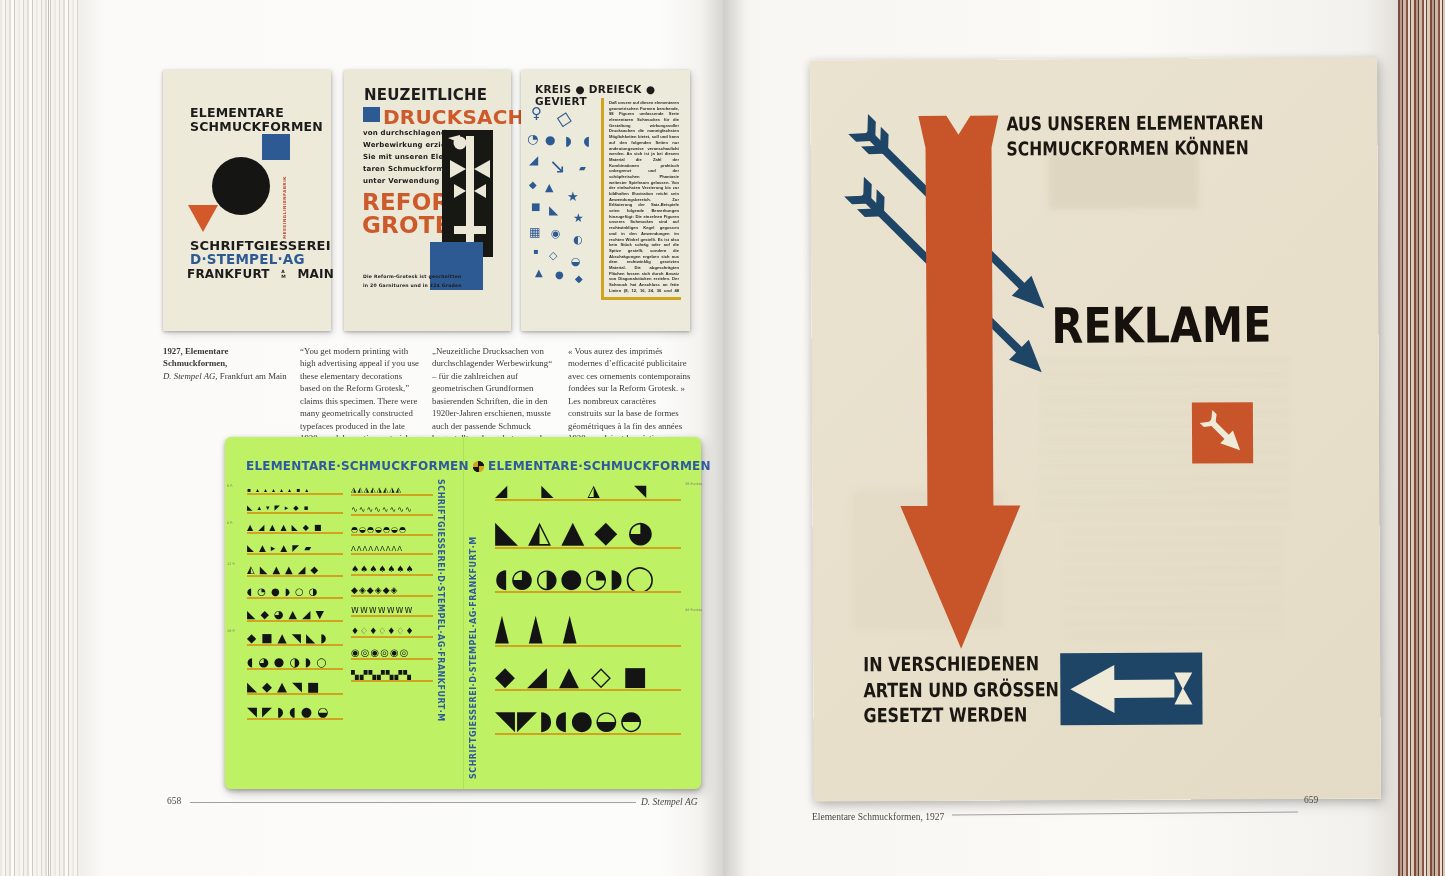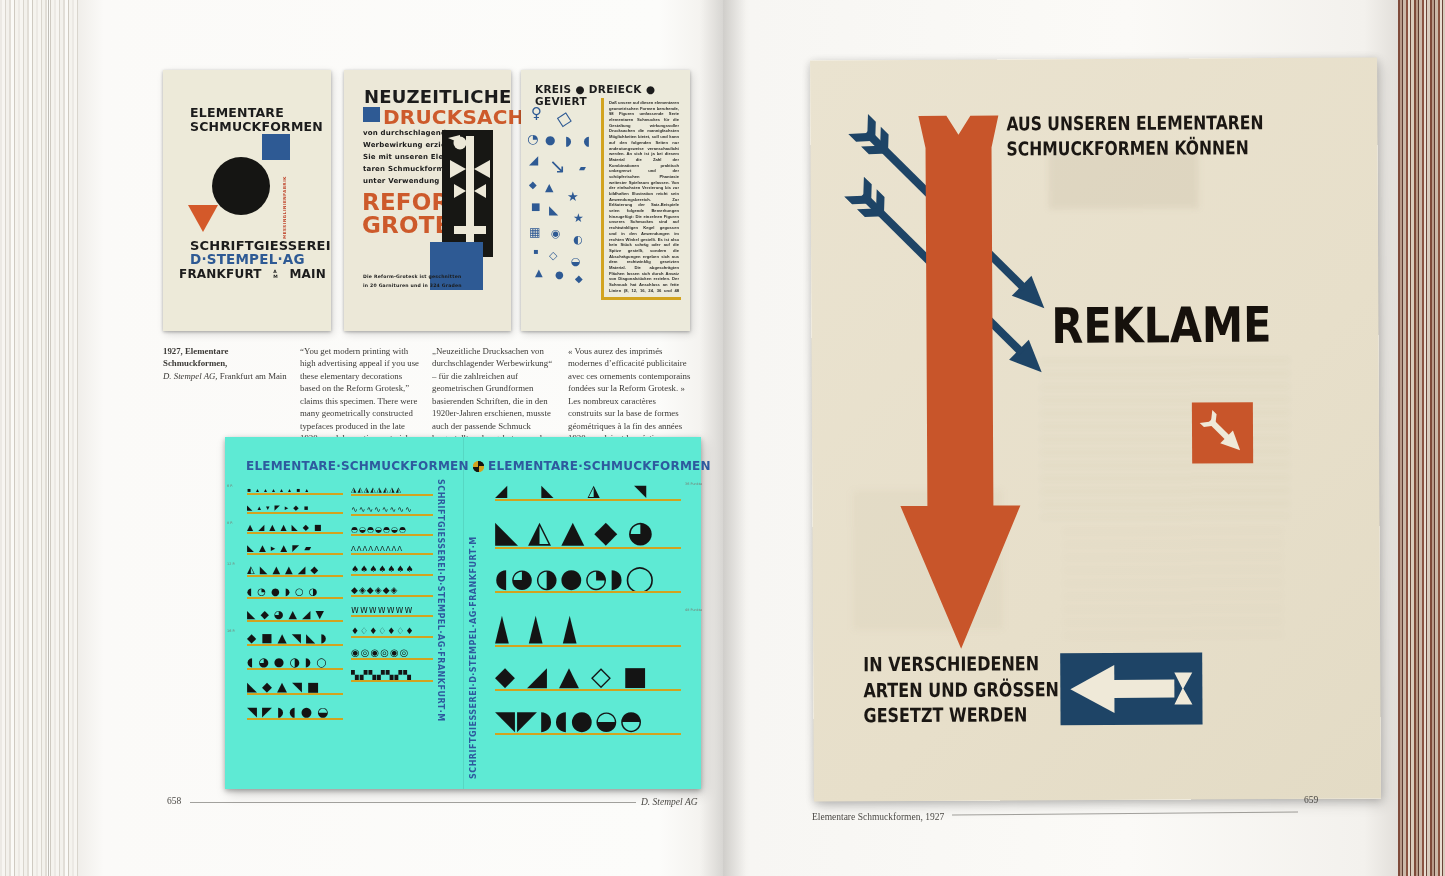--- a/index.html
+++ b/index.html
@@ -28,21 +28,21 @@
   .vtext{writing-mode:vertical-rl;}
   .vtext-up{writing-mode:vertical-rl;transform:rotate(180deg);}
   .pre{white-space:pre-line;}
   .c3-body{font-size:4.15px;line-height:1.37;text-align:justify;color:#2b2b28;font-weight:600;
            font-family:"Liberation Sans",sans-serif;}
   .c3-shape{position:absolute;color:#2e5a94;line-height:1;}
   
   .cap{font-family:"Liberation Serif",serif;font-size:8.8px;line-height:1.42;color:#3b3936;text-align:left;}
   .cap b{font-weight:bold;} .cap i{font-style:italic;}
   
-  .sheet{background:#5eead4;box-shadow:0 2px 5px rgba(0,0,0,.30),3px 5px 12px rgba(0,0,0,.16);}
+  .sheet{background:#bef264;box-shadow:0 2px 5px rgba(0,0,0,.30),3px 5px 12px rgba(0,0,0,.16);border-radius:6px;}
   .sheet-head{font-weight:bold;font-size:12px;color:#2e5a9e;letter-spacing:.2px;white-space:nowrap;}
   .qmark{width:11px;height:11px;border-radius:50%;flex:0 0 auto;
          background:conic-gradient(#16160f 0 25%,#d2a31f 0 50%,#16160f 0 75%,#d2a31f 0);}
   .orn-row{display:block;border-bottom:2px solid #d2a31f;margin-bottom:10px;position:relative;overflow:visible;}
   .orn-glyphs{display:block;line-height:1;color:#141414;white-space:nowrap;overflow:hidden;}
   .col-a .orn-glyphs{letter-spacing:5px;} .col-b .orn-glyphs{letter-spacing:1px;}
   .col-r .orn-row{margin-bottom:16px;} 
   .orn-label{position:absolute;font-size:3.4px;color:#7a766c;line-height:1.1;width:26px;}
   .col-a .orn-label{left:-20px;top:-2px;} .col-r .orn-label{right:-30px;top:0;}
   .narrow .orn-glyphs{transform:scaleX(.5);transform-origin:left bottom;}
@@ -75,32 +75,32 @@
 
   <div class="abs card" style="left:163px;top:70px;width:168px;height:261px;">
     <div class="abs c-head pre" style="left:27px;top:36px;font-size:12.5px;">ELEMENTARE
 SCHMUCKFORMEN</div>
     <div class="abs blue-bg" style="left:99px;top:64px;width:28px;height:26px;"></div>
     <div class="abs" style="left:49px;top:87px;width:58px;height:58px;border-radius:50%;background:#151513;"></div>
     <div class="abs tri-down" style="left:25px;top:135px;"></div>
     <div class="abs vtext-up" style="left:119px;top:106px;font-size:4px;color:#c0452c;letter-spacing:.6px;font-weight:bold;">MESSINGLINIENFABRIK</div>
     <div class="abs c-head" style="left:27px;top:169px;font-size:13px;">SCHRIFTGIESSEREI</div>
     <div class="abs c-head blue" style="left:27px;top:182px;font-size:13.5px;">D·STEMPEL·AG</div>
-    <div class="abs c-head" style="left:16px;top:198px;font-size:12px;display:flex;align-items:center;gap:9px;">
+    <div class="abs c-head" style="left:24px;top:198px;font-size:12px;display:flex;align-items:center;gap:9px;">
       <span>FRANKFURT</span>
       <span style="display:inline-flex;flex-direction:column;font-size:4.5px;line-height:1;margin:0 2.5px;">
         <span>A</span>
         <span>M</span>
       </span>
       <span>MAIN</span>
     </div>
   </div>
 
   <div class="abs card" style="left:344px;top:70px;width:167px;height:261px;background:#ece8d8;">
-    <div class="abs c-head" style="left:20px;top:17px;font-size:18px;">NEUZEITLICHE</div>
+    <div class="abs c-head" style="left:20px;top:17px;font-size:15px;">NEUZEITLICHE</div>
     <div class="abs blue-bg" style="left:19px;top:37px;width:17px;height:15px;"></div>
     <div class="abs c-head orange" style="left:39px;top:36px;font-size:20px;">DRUCKSACHEN</div>
     <div class="abs c-head pre" style="left:19px;top:58px;font-size:7px;line-height:1.7;">von durchschlagender
 Werbewirkung erzielen
 Sie mit unseren Elemen-
 taren Schmuckformen
 unter Verwendung der</div>
     <div class="abs c-head orange" style="left:18px;top:121px;font-size:23px;line-height:.98;">
       <div>REFORM</div>
       <div>GROTESK</div>

